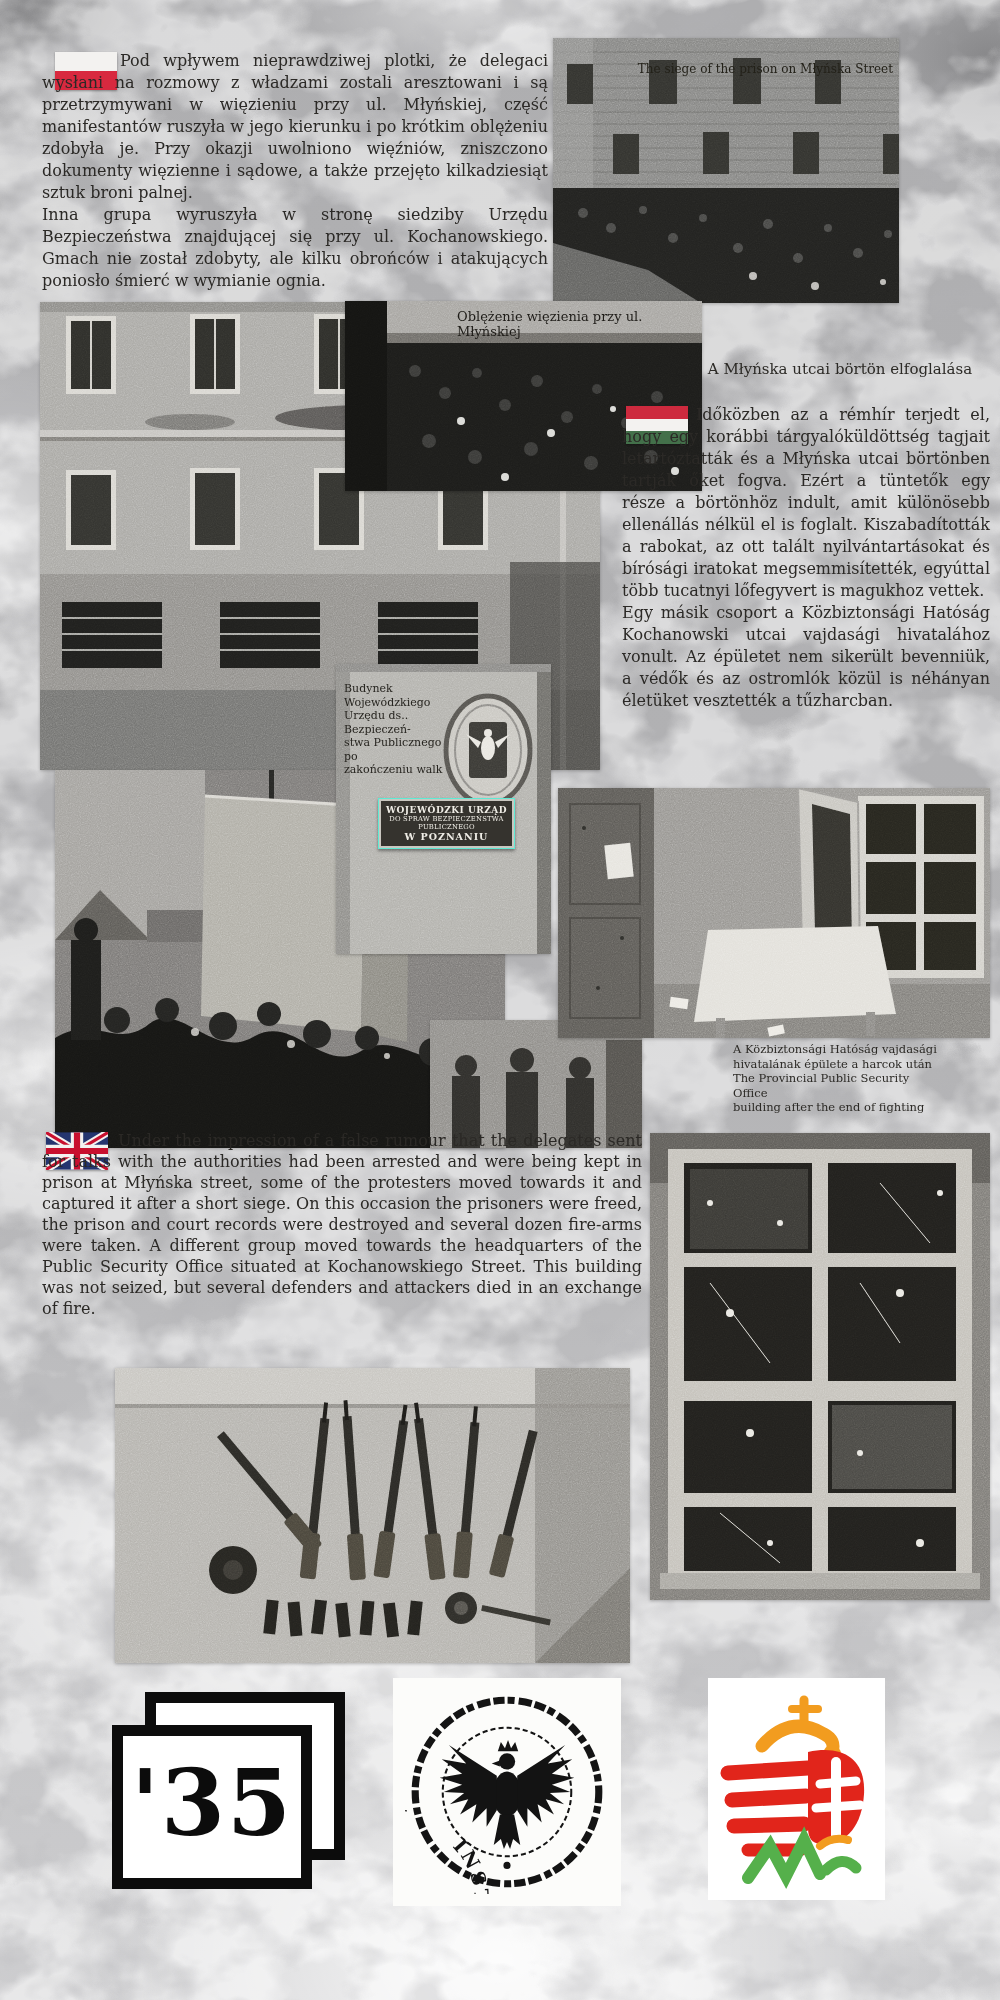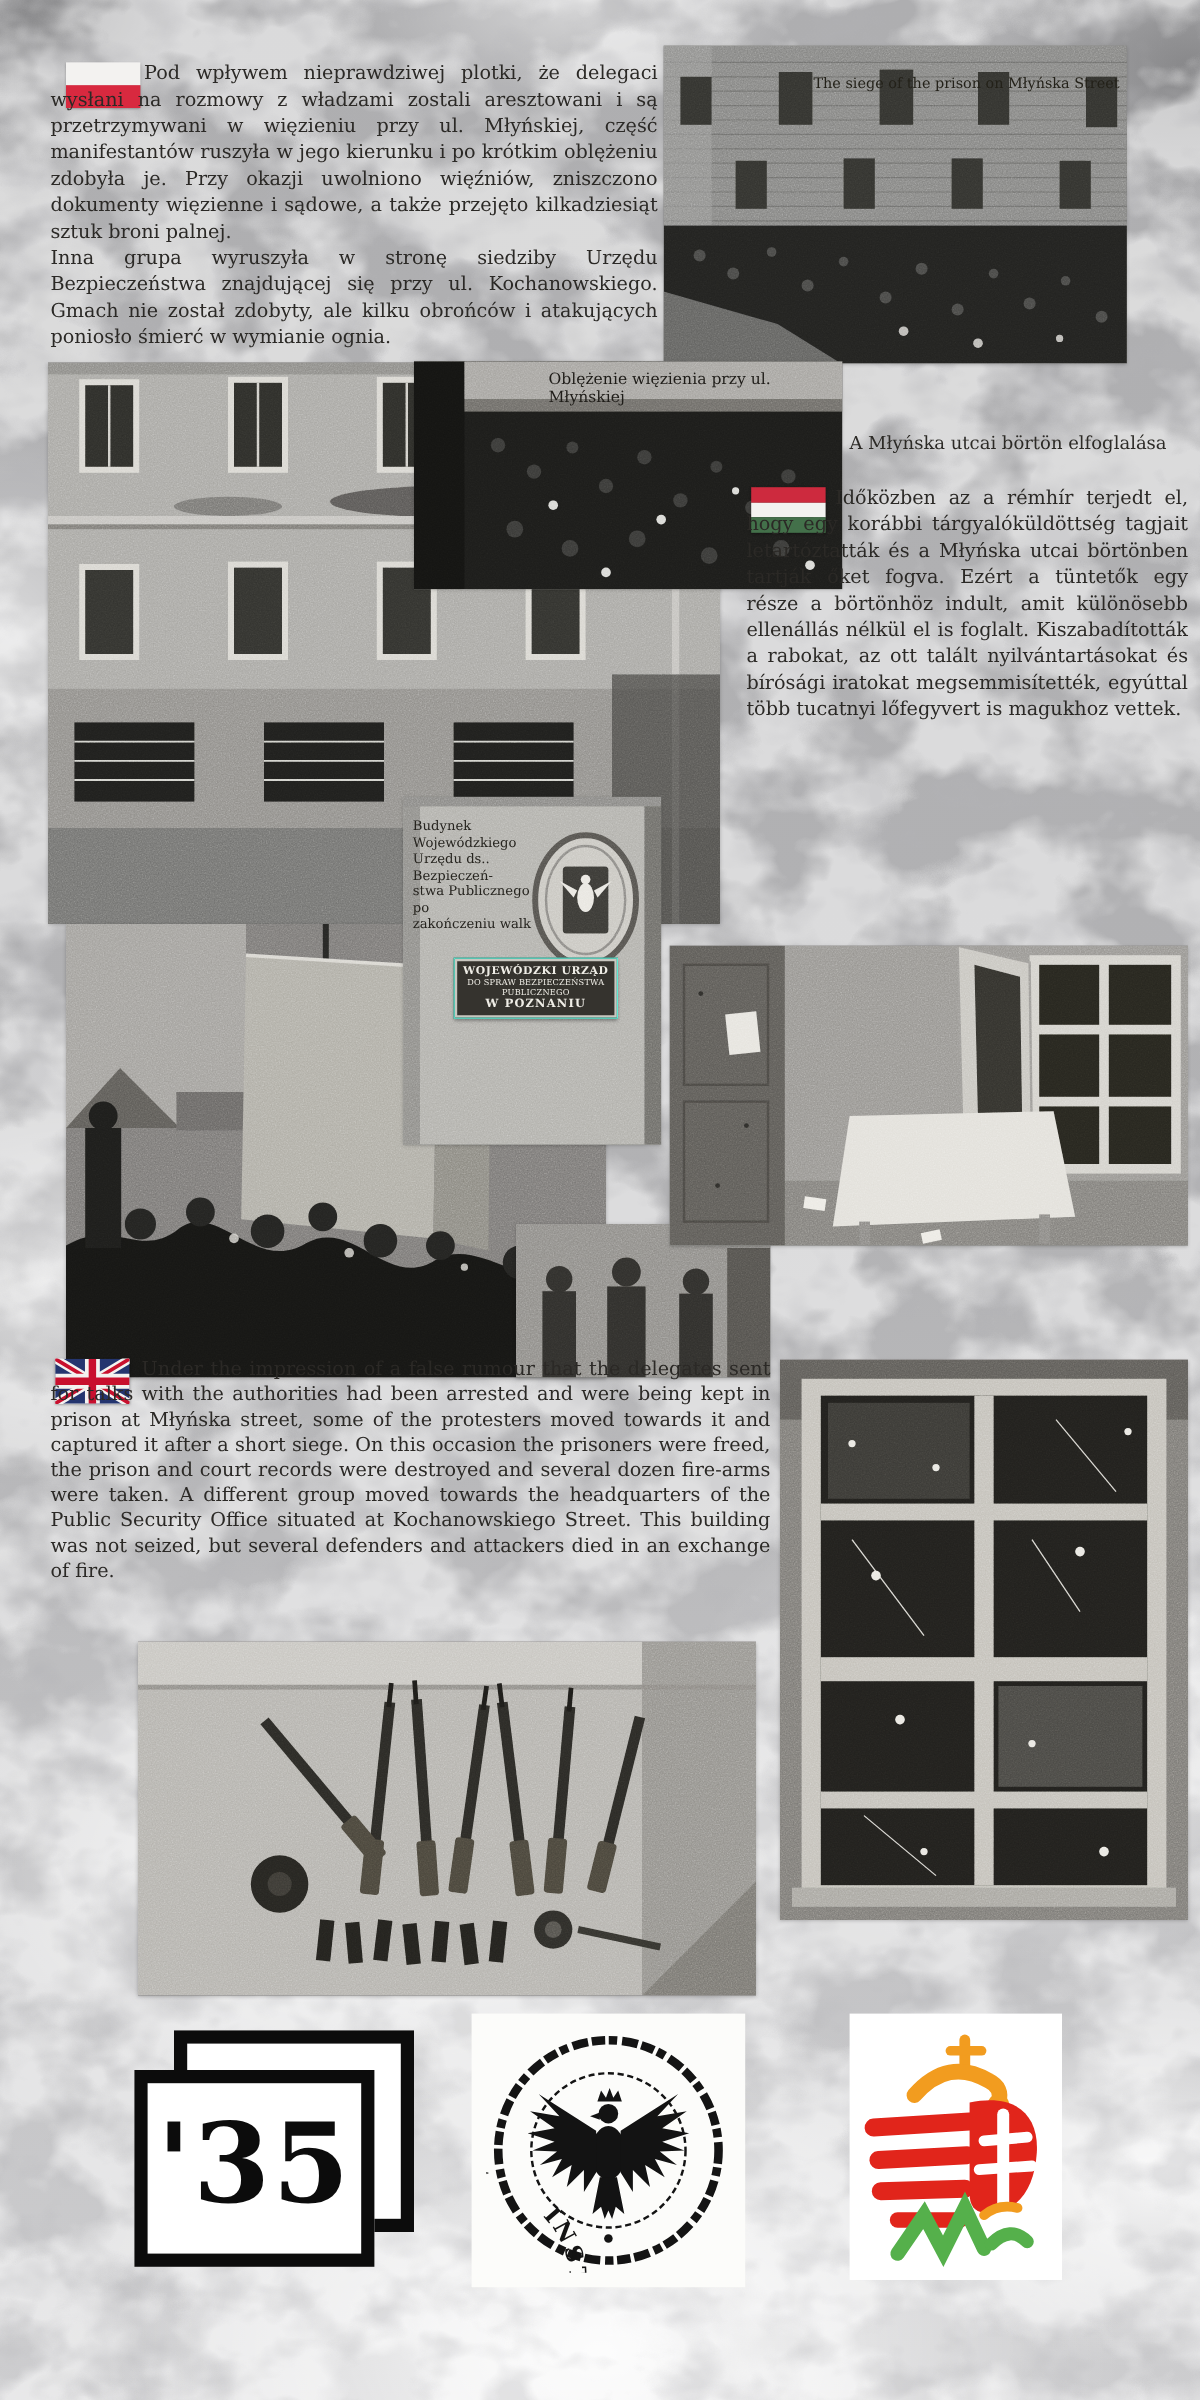--- a/index.html
+++ b/index.html
@@ -204,21 +204,21 @@
         <circle cx="150" cy="48" r="11"></circle>
           <rect x="136" y="58" width="28" height="70"></rect>
       </g>
       <rect x="176" y="20" width="36" height="108" fill="#54524e"></rect>
     </svg>
     <svg class="grain">
         <rect width="100%" height="100%" filter="url(#grainF)"></rect>
       </svg>
   </div>
 
-  <div class="photo" style="left:553px;top:38px;width:346px;height:265px;padding-left:40px;">
+  <div class="photo" style="left:553px;top:38px;width:346px;height:265px;">
     <svg class="scene" width="422" height="265" viewBox="0 0 422 265">
       <rect width="422" height="150" fill="#858583"></rect>
       <path d="M0 14H422 M0 26H422 M0 38H422 M0 50H422 M0 62H422 M0 74H422 M0 86H422 M0 98H422 M0 110H422 M0 122H422 M0 134H422 M0 146H422" stroke="#6e6e6c" stroke-width="1"></path>
       <rect width="40" height="150" fill="#9a9a98" opacity="0.6"></rect>
       <g fill="#33332f">
         <rect x="14" y="26" width="26" height="40"></rect>
           <rect x="96" y="22" width="28" height="44"></rect>
         <rect x="180" y="20" width="28" height="46"></rect>
           <rect x="262" y="22" width="26" height="44"></rect>
           <rect x="352" y="26" width="26" height="42"></rect>
@@ -458,37 +458,44 @@
       <circle cx="346" cy="240" r="16" fill="#2e2d29"></circle>
         <circle cx="346" cy="240" r="7" fill="#55534e"></circle>
       <rect x="366" y="244" width="70" height="6" fill="#35342f" transform="rotate(12 400 247)"></rect>
     </svg>
     <svg class="grain">
         <rect width="100%" height="100%" filter="url(#grainF)"></rect>
       </svg>
   </div>
 
   <div class="cap-static cap-siege-hu">A Młyńska utcai börtön elfoglalása</div>
+  <div class="cap-static cap-office">
+    <div>A Közbiztonsági Hatóság vajdasági</div>
+    <div>hivatalának épülete a harcok után</div>
+    <div>The Provincial Public Security Office</div>
+    <div>building after the end of fighting</div>
+  </div>
 
   <div class="flag flag-pl">
       <div class="t"></div>
       <div class="b"></div>
     </div>
   <div class="txt pl-txt">
     <p>Pod wpływem nieprawdziwej plotki, że delegaci wysłani na rozmowy z władzami zostali aresztowani i są przetrzymywani w więzieniu przy ul. Młyńskiej, część manifestantów ruszyła w jego kierunku i po krótkim oblężeniu zdobyła je. Przy okazji uwolniono więźniów, zniszczono dokumenty więzienne i sądowe, a także przejęto kilkadziesiąt sztuk broni palnej.</p>
     <p>Inna grupa wyruszyła w stronę siedziby Urzędu Bezpieczeństwa znajdującej się przy ul. Kochanowskiego. Gmach nie został zdobyty, ale kilku obrońców i atakujących poniosło śmierć w wymianie ognia.</p>
   </div>
 
   <div class="flag flag-hu">
       <div class="r"></div>
       <div class="w"></div>
       <div class="g"></div>
     </div>
   <div class="txt hu-txt">
     <p>Időközben az a rémhír terjedt el, hogy egy korábbi tárgyalóküldöttség tagjait letartóztatták és a Młyńska utcai börtönben tartják őket fogva. Ezért a tüntetők egy része a börtönhöz indult, amit különösebb ellenállás nélkül el is foglalt. Kiszabadították a rabokat, az ott talált nyilvántartásokat és bírósági iratokat megsemmisítették, egyúttal több tucatnyi lőfegyvert is magukhoz vettek.</p>
+    <p>Egy másik csoport a Közbiztonsági Hatóság Kochanowski utcai vajdasági hivatalához vonult. Az épületet nem sikerült bevenniük, a védők és az ostromlók közül is néhányan életüket vesztették a tűzharcban.</p>
   </div>
 
   <div class="flag flag-uk">
     <svg width="62" height="38" viewBox="0 0 60 36">
       <rect width="60" height="36" fill="#24356f"></rect>
       <path d="M0,0 L60,36 M60,0 L0,36" stroke="#f3f2f0" stroke-width="7"></path>
       <path d="M0,0 L60,36 M60,0 L0,36" stroke="#c8102e" stroke-width="3"></path>
       <path d="M30,0 V36 M0,18 H60" stroke="#f3f2f0" stroke-width="12"></path>
       <path d="M30,0 V36 M0,18 H60" stroke="#c8102e" stroke-width="6"></path>
     </svg>

